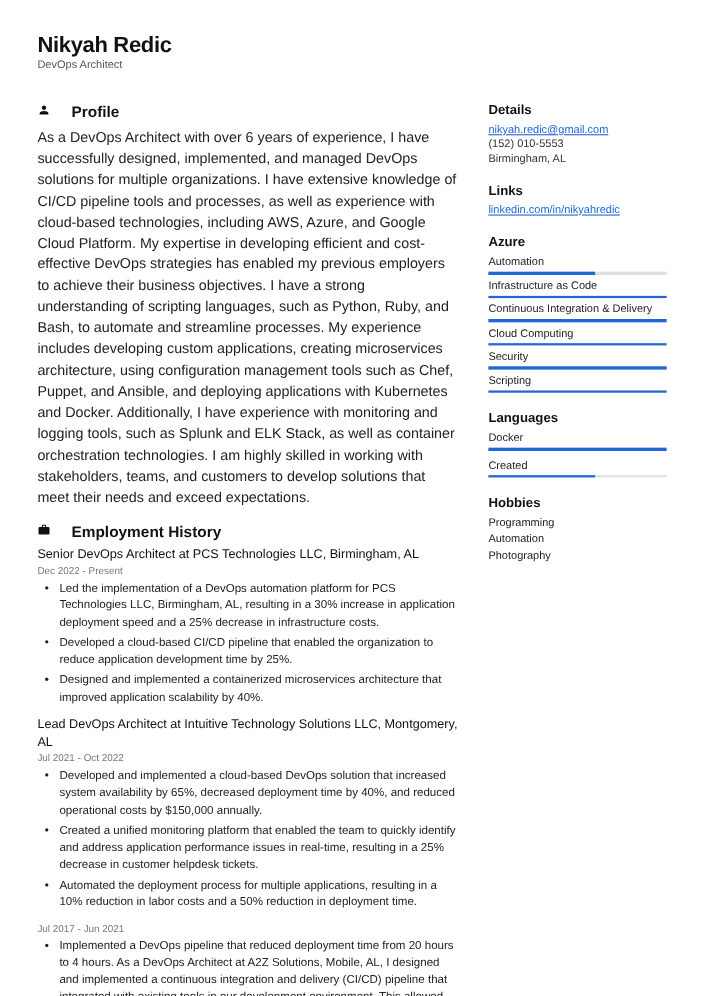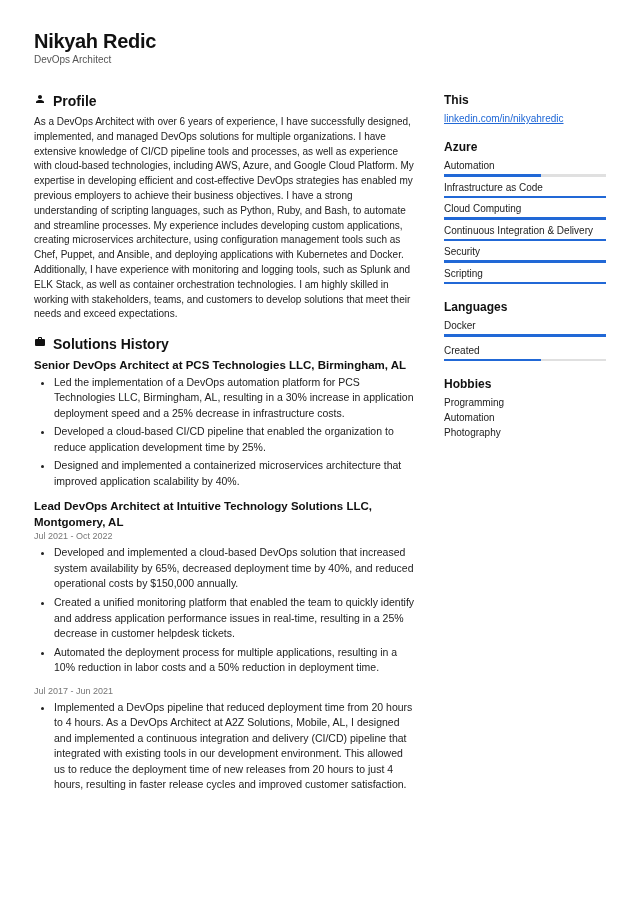--- a/index.html
+++ b/index.html
@@ -4,26 +4,26 @@
 <style>
 *{box-sizing:border-box;margin:0;padding:0}
 body{font-family:-apple-system,BlinkMacSystemFont,"Segoe UI",Arial,sans-serif;font-size:11px;color:#1a1a1a;background:#fff;width:640px;padding:30px 34px 0}
 .header{margin-bottom:28px}
 .name{font-size:20px;font-weight:700;color:#111;margin-bottom:1px;letter-spacing:-0.3px}
 .subtitle{font-size:10px;color:#555}
 .cols{display:flex;gap:28px}
 .left{flex:1}
 .right{width:162px}
 .section{margin-bottom:14px}
-.sec-head{display:flex;gap:7px;margin-bottom:6px}
+.sec-head{display:flex;align-items:center;gap:19px;margin-bottom:6px}
 .sec-head svg{width:12px;height:12px;fill:#111}
 .sec-title{font-size:14px;font-weight:700;color:#111}
-.profile-text{font-size:10px;line-height:1.48;color:#222}
+.profile-text{font-size:13px;line-height:1.48;color:#222}
 .job{margin-bottom:10px}
-.job-title{font-size:11.5px;font-weight:700;color:#111;line-height:1.35;margin-bottom:1px}
+.job-title{font-size:11.5px;font-weight:400;color:#111;line-height:1.35;margin-bottom:1px}
 .job-date{font-size:9px;color:#777;margin-bottom:4px}
 .bullets{list-style:disc;padding-left:20px}
 .bullets li{font-size:10.5px;line-height:1.48;color:#222;margin-bottom:3px}
 .sidebar-title{font-size:12px;font-weight:700;color:#111;margin-bottom:6px}
 .sidebar-block{margin-bottom:16px}
 .detail-line{font-size:10px;color:#333;margin-bottom:2px}
 .link{color:#2168d6;text-decoration:underline;font-size:10px}
 .skill{margin-bottom:5px}
 .skill-name{font-size:10px;color:#222;margin-bottom:3px}
 .bar{height:2.5px;background:#e0e0e0;width:100%;position:relative}
@@ -50,25 +50,26 @@
 <span class="sec-title">Profile</span>
 </div>
 <div class="profile-text">As a DevOps Architect with over 6 years of experience, I have successfully designed, implemented, and managed DevOps solutions for multiple organizations. I have extensive knowledge of CI/CD pipeline tools and processes, as well as experience with cloud-based technologies, including AWS, Azure, and Google Cloud Platform. My expertise in developing efficient and cost-effective DevOps strategies has enabled my previous employers to achieve their business objectives. I have a strong understanding of scripting languages, such as Python, Ruby, and Bash, to automate and streamline processes. My experience includes developing custom applications, creating microservices architecture, using configuration management tools such as Chef, Puppet, and Ansible, and deploying applications with Kubernetes and Docker. Additionally, I have experience with monitoring and logging tools, such as Splunk and ELK Stack, as well as container orchestration technologies. I am highly skilled in working with stakeholders, teams, and customers to develop solutions that meet their needs and exceed expectations.</div>
 </div>
 
 <div class="section">
 <div class="sec-head">
 <span><svg viewBox="0 0 24 24">
               <path d="M10 2h4a2 2 0 012 2v2h4a2 2 0 012 2v10a2 2 0 01-2 2H4a2 2 0 01-2-2V8a2 2 0 012-2h4V4a2 2 0 012-2zm0 4h4V4h-4v2z"></path>
             </svg></span>
-<span class="sec-title">Solutions History</span>
+<span class="sec-title">Employment History</span>
 </div>
 <div id="jobs">
           <div class="job">
             <div class="job-title">Senior DevOps Architect at PCS Technologies LLC, Birmingham, AL</div>
+            <div class="job-date">Dec 2022 - Present</div>
             <ul class="bullets">
               <li>Led the implementation of a DevOps automation platform for PCS Technologies LLC, Birmingham, AL, resulting in a 30% increase in application deployment speed and a 25% decrease in infrastructure costs.</li>
               <li>Developed a cloud-based CI/CD pipeline that enabled the organization to reduce application development time by 25%.</li>
               <li>Designed and implemented a containerized microservices architecture that improved application scalability by 40%.</li>
             </ul>
           </div>
           <div class="job">
             <div class="job-title">Lead DevOps Architect at Intuitive Technology Solutions LLC, Montgomery, AL</div>
             <div class="job-date">Jul 2021 - Oct 2022</div>
             <ul class="bullets">
@@ -83,23 +84,29 @@
               <li>Implemented a DevOps pipeline that reduced deployment time from 20 hours to 4 hours. As a DevOps Architect at A2Z Solutions, Mobile, AL, I designed and implemented a continuous integration and delivery (CI/CD) pipeline that integrated with existing tools in our development environment. This allowed us to reduce the deployment time of new releases from 20 hours to just 4 hours, resulting in faster release cycles and improved customer satisfaction.</li>
             </ul>
           </div>
         </div>
 </div>
 
 </div>
 
 <div class="right">
 
+<div class="sidebar-block">
+<div class="sidebar-title">Details</div>
+<div class="detail-line"><a class="link">nikyah.redic@gmail.com</a></div>
+<div class="detail-line">(152) 010-5553</div>
+<div class="detail-line">Birmingham, AL</div>
+</div>
 
 <div class="sidebar-block">
-<div class="sidebar-title">This</div>
+<div class="sidebar-title">Links</div>
 <div id="links-list">
           <div class="detail-line"><a class="link">linkedin.com/in/nikyahredic</a></div>
         </div>
 </div>
 
 <div class="sidebar-block">
 <div class="sidebar-title">Azure</div>
 <div id="skills-list">
           <div class="skill">
             <div class="skill-name">Automation</div>
@@ -107,27 +114,27 @@
               <div class="bar-fill" style="width: 60%;"></div>
             </div>
           </div>
           <div class="skill">
             <div class="skill-name">Infrastructure as Code</div>
             <div class="bar">
               <div class="bar-fill" style="width: 100%;"></div>
             </div>
           </div>
           <div class="skill">
-            <div class="skill-name">Cloud Computing</div>
+            <div class="skill-name">Continuous Integration &amp; Delivery</div>
             <div class="bar">
               <div class="bar-fill" style="width: 100%;"></div>
             </div>
           </div>
           <div class="skill">
-            <div class="skill-name">Continuous Integration &amp; Delivery</div>
+            <div class="skill-name">Cloud Computing</div>
             <div class="bar">
               <div class="bar-fill" style="width: 100%;"></div>
             </div>
           </div>
           <div class="skill">
             <div class="skill-name">Security</div>
             <div class="bar">
               <div class="bar-fill" style="width: 100%;"></div>
             </div>
           </div>

